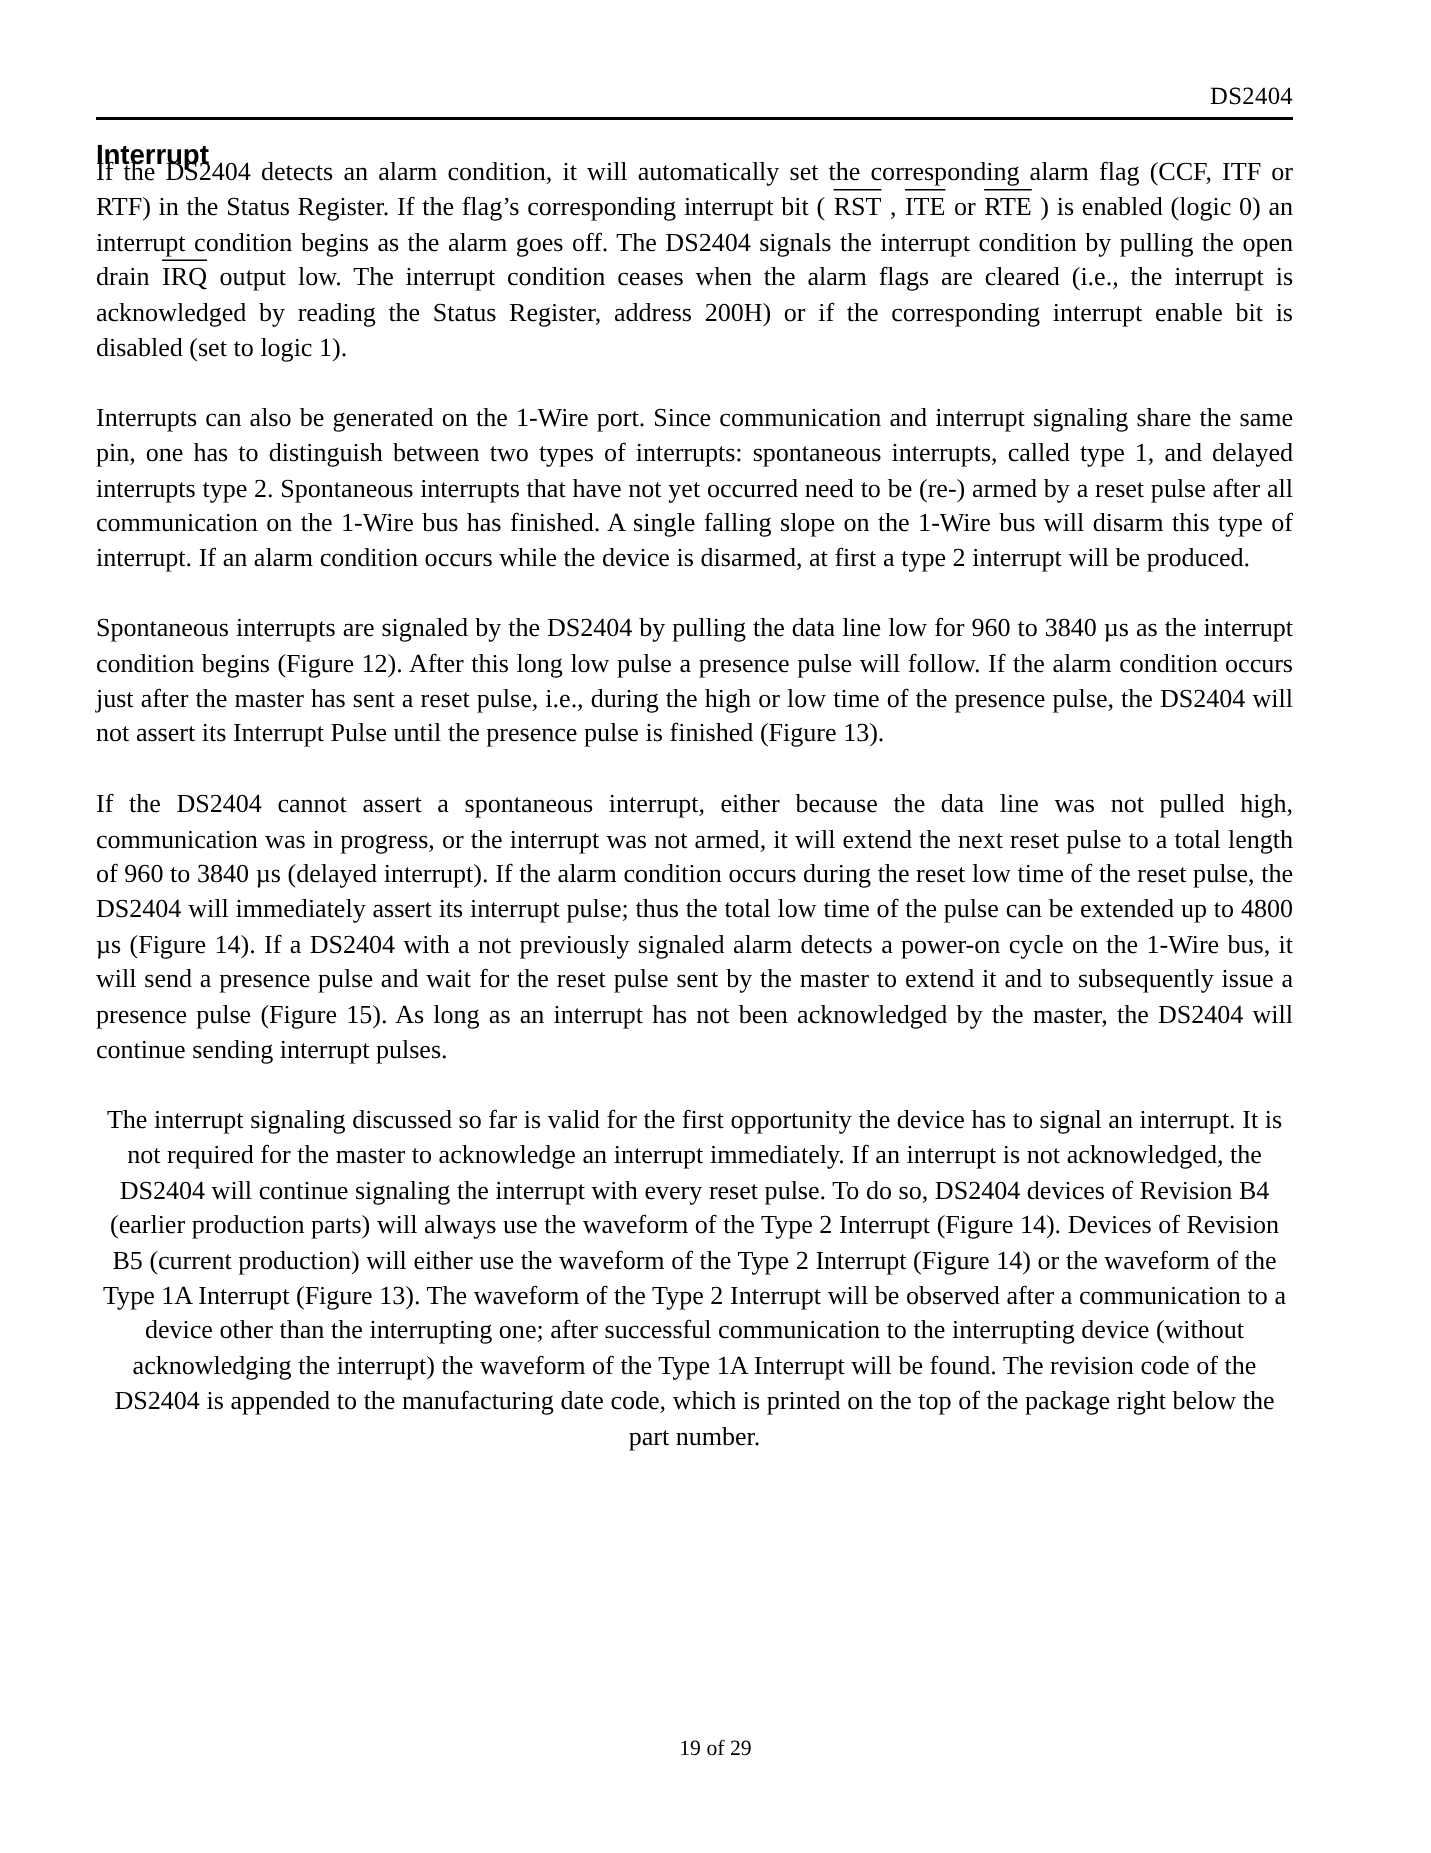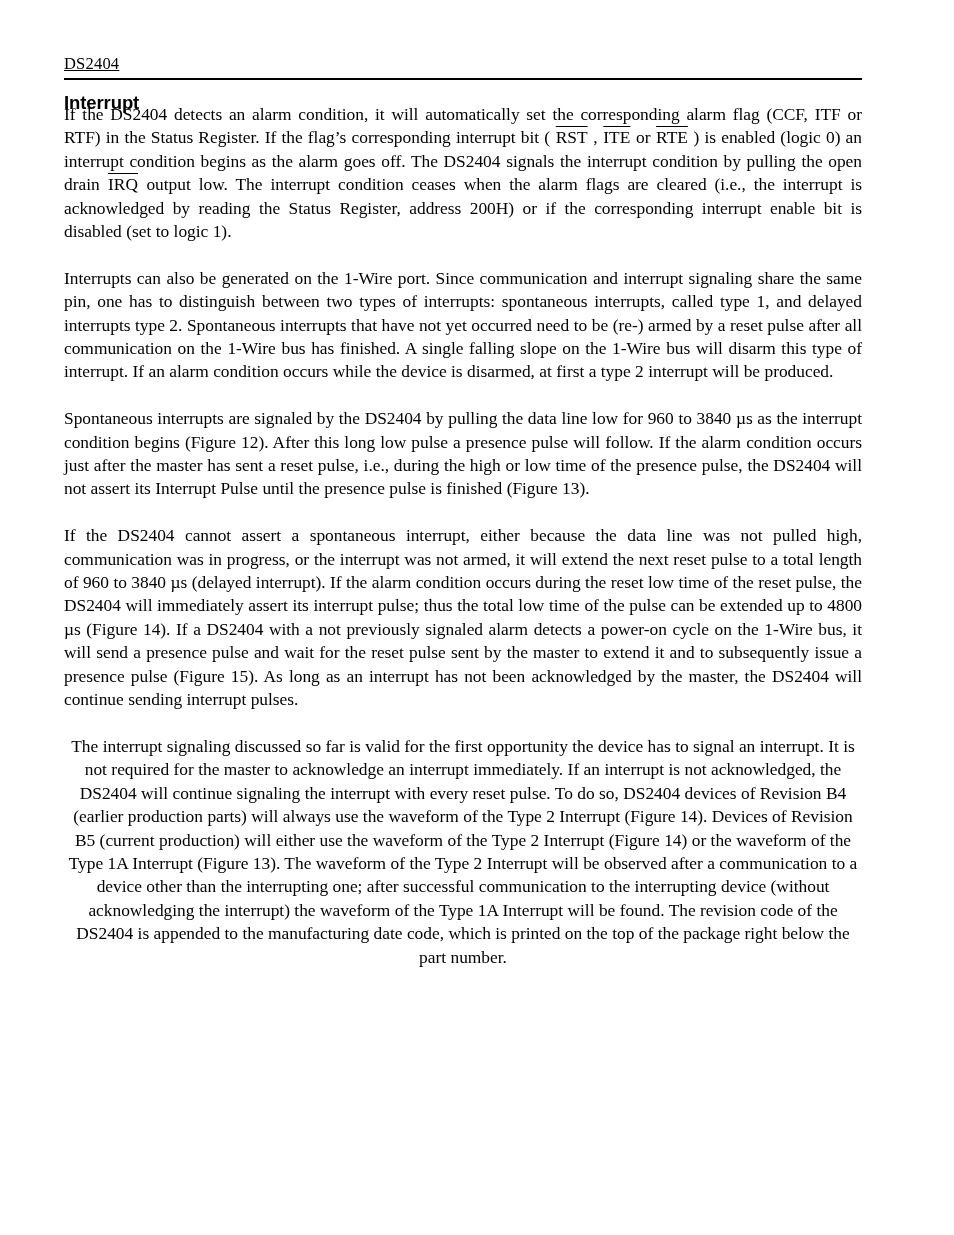--- a/index.html
+++ b/index.html
@@ -23,22 +23,21 @@
     width: 954px;
     height: 1235px;
   }
 
   
   .header {
     position: absolute;
     left: 64px;
     top: 54px;
     width: 798px;
-    text-align: left;
-    text-decoration: underline;
+    text-align: right;
   }
   .header-title {
     font-family: "Liberation Serif", "DejaVu Serif", serif;
     font-size: 16.5px;
     line-height: 19px;
     letter-spacing: 0.2px;
   }
   .header-rule {
     position: absolute;
     left: 64px;
@@ -117,14 +116,17 @@
   <h1 class="section-heading">Interrupt</h1>
 
   <div class="body-block">
     <p class="para">If the DS2404 detects an alarm condition, it will automatically set the corresponding alarm flag (CCF, ITF or RTF) in the Status Register. If the flag’s corresponding interrupt bit (&nbsp;<span class="ovl">RST</span>&nbsp;,&nbsp;<span class="ovl">ITE</span>&nbsp;or&nbsp;<span class="ovl">RTE</span>&nbsp;) is enabled (logic 0) an interrupt condition begins as the alarm goes off. The DS2404 signals the interrupt condition by pulling the open drain&nbsp;<span class="ovl">IRQ</span>&nbsp;output low. The interrupt condition ceases when the alarm flags are cleared (i.e., the interrupt is acknowledged by reading the Status Register, address 200H) or if the corresponding interrupt enable bit is disabled (set to logic 1).</p>
     <p class="para">Interrupts can also be generated on the 1-Wire port. Since communication and interrupt signaling share the same pin, one has to distinguish between two types of interrupts: spontaneous interrupts, called type 1, and delayed interrupts type 2. Spontaneous interrupts that have not yet occurred need to be (re-) armed by a reset pulse after all communication on the 1-Wire bus has finished. A single falling slope on the 1-Wire bus will disarm this type of interrupt. If an alarm condition occurs while the device is disarmed, at first a type 2 interrupt will be produced.</p>
     <p class="para">Spontaneous interrupts are signaled by the DS2404 by pulling the data line low for 960 to 3840 µs as the interrupt condition begins (Figure 12). After this long low pulse a presence pulse will follow. If the alarm condition occurs just after the master has sent a reset pulse, i.e., during the high or low time of the presence pulse, the DS2404 will not assert its Interrupt Pulse until the presence pulse is finished (Figure 13).</p>
     <p class="para">If the DS2404 cannot assert a spontaneous interrupt, either because the data line was not pulled high, communication was in progress, or the interrupt was not armed, it will extend the next reset pulse to a total length of 960 to 3840 µs (delayed interrupt). If the alarm condition occurs during the reset low time of the reset pulse, the DS2404 will immediately assert its interrupt pulse; thus the total low time of the pulse can be extended up to 4800 µs (Figure 14). If a DS2404 with a not previously signaled alarm detects a power-on cycle on the 1-Wire bus, it will send a presence pulse and wait for the reset pulse sent by the master to extend it and to subsequently issue a presence pulse (Figure 15). As long as an interrupt has not been acknowledged by the master, the DS2404 will continue sending interrupt pulses.</p>
     <p class="para last-flush">The interrupt signaling discussed so far is valid for the first opportunity the device has to signal an interrupt. It is not required for the master to acknowledge an interrupt immediately. If an interrupt is not acknowledged, the DS2404 will continue signaling the interrupt with every reset pulse. To do so, DS2404 devices of Revision B4 (earlier production parts) will always use the waveform of the Type 2 Interrupt (Figure 14). Devices of Revision B5 (current production) will either use the waveform of the Type 2 Interrupt (Figure 14) or the waveform of the Type 1A Interrupt (Figure 13). The waveform of the Type 2 Interrupt will be observed after a communication to a device other than the interrupting one; after successful communication to the interrupting device (without acknowledging the interrupt) the waveform of the Type 1A Interrupt will be found. The revision code of the DS2404 is appended to the manufacturing date code, which is printed on the top of the package right below the part number.</p>
   </div>
 
+  <div class="footer">
+    <span class="footer-text">19 of 29</span>
+  </div>
 
 </div>
 
 </body></html>

